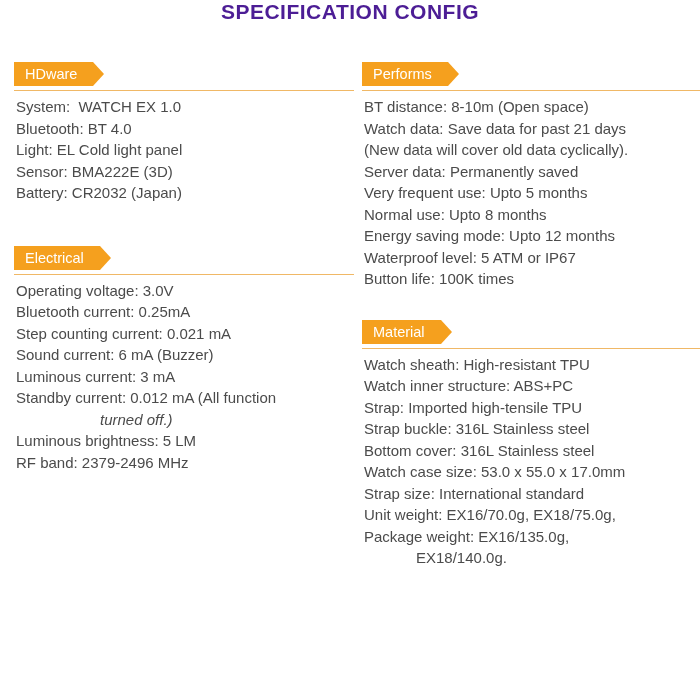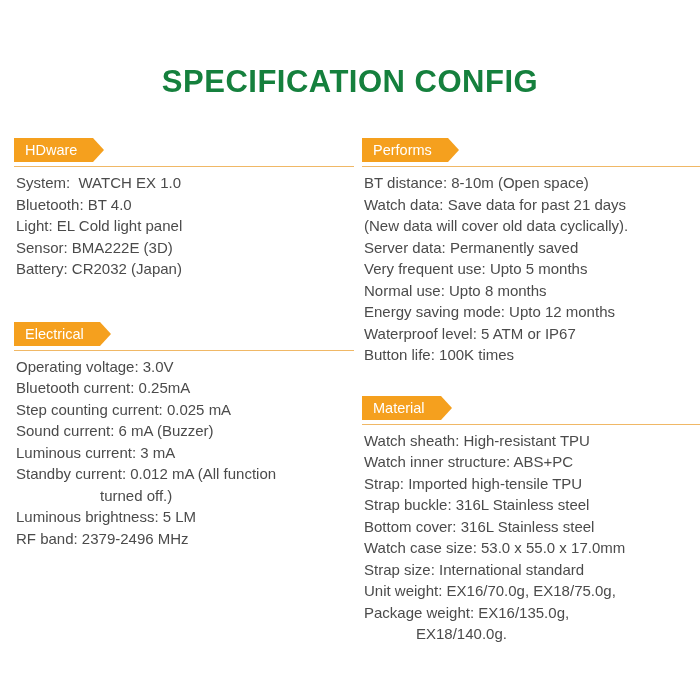--- a/index.html
+++ b/index.html
@@ -15,25 +15,24 @@
     overflow: hidden;
   }
   .page {
     position: relative;
     width: 700px;
     height: 700px;
     box-sizing: border-box;
   }
   .title {
     text-align: center;
-    color: #15803d;
-    font-size: 31px;
+    color: #4c1d95;
+    font-size: 21px;
     font-weight: bold;
     letter-spacing: 0.5px;
-    padding-top: 64px;
   }
   .grid {
     display: grid;
     grid-template-columns: 340px 340px;
     column-gap: 16px;
     padding: 38px 0 0 14px;
     gap: 8px;
   }
   .col {
     display: flex;
@@ -84,20 +83,21 @@
     font-size: 15px;
     line-height: 21.5px;
     color: #4b4b4b;
     white-space: pre;
   }
   .indent {
     padding-left: 52px;
   }
   .indent2 {
     padding-left: 84px;
+    font-style: italic;
   }
   .left-col .section:first-child {
     margin-bottom: 42px;
   }
 </style>
 </head>
 <body>
 
 <div class="page">
 
@@ -122,21 +122,21 @@
       </div>
 
       <div class="section">
         <div class="section-head">
           <span class="tag">Electrical</span>
           <span class="rule"></span>
         </div>
         <div class="lines">
           <div class="line">Operating voltage: 3.0V</div>
           <div class="line">Bluetooth current: 0.25mA</div>
-          <div class="line">Step counting current: 0.025 mA</div>
+          <div class="line">Step counting current: 0.021 mA</div>
           <div class="line">Sound current: 6 mA (Buzzer)</div>
           <div class="line">Luminous current: 3 mA</div>
           <div class="line">Standby current: 0.012 mA (All function</div>
           <div class="line indent2">turned off.)</div>
           <div class="line">Luminous brightness: 5 LM</div>
           <div class="line">RF band: 2379-2496 MHz</div>
         </div>
       </div>
 
     </div>

